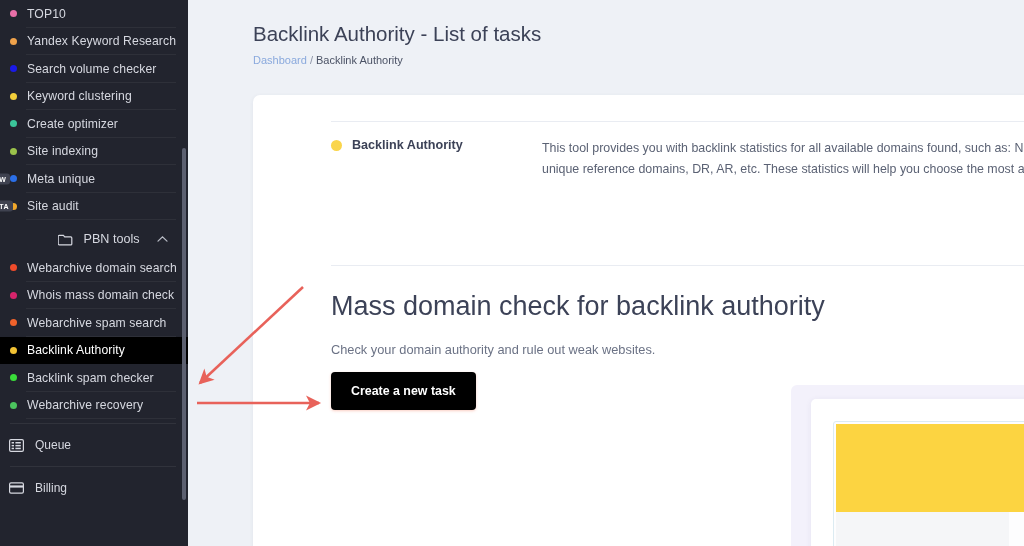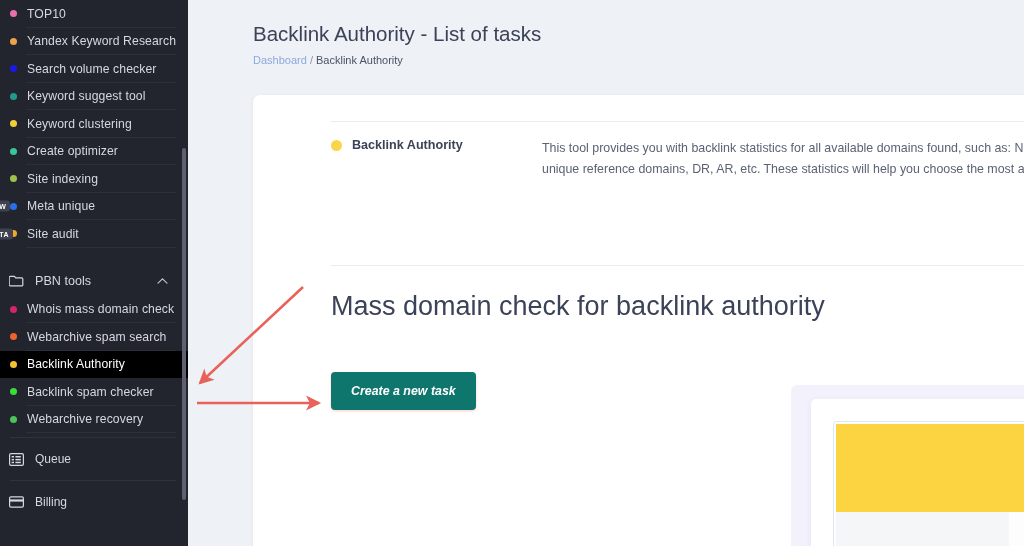--- a/index.html
+++ b/index.html
@@ -47,21 +47,22 @@
     font-size:7px; font-weight:bold; color:#ffffff;
     background:#3f4250; border-radius:3px;
     padding:2px 4px 2px 5px; letter-spacing:.3px;
     line-height:1;
   }
 
   
   .group-head {
     height:30px; display:flex; align-items:center;
     padding-left:9px; cursor:pointer; position:relative;
-    margin-top:18px;
+    margin-top:4px;
+    justify-content:center;
   }
   .group-head .ico { width:17px; margin-right:9px; display:flex; align-items:center; }
   .group-head .gl { color:#d6d8e0; font-size:12.6px; }
   .chev {
     position:absolute; right:20px; top:50%; transform:translateY(-50%);
     color:#b9bcc6; font-size:11px; line-height:1;
   }
 
   .big-item {
     height:34px; display:flex; align-items:center;
@@ -189,25 +190,20 @@
         <span class="sep"></span>
       </div>
       <div class="nav-item">
         <span class="dot" style="background: rgb(240, 162, 75);"></span>
         <span class="nav-label">Yandex Keyword Research</span>
         <span class="sep"></span>
       </div>
       <div class="nav-item">
         <span class="dot" style="background: rgb(26, 26, 232);"></span>
         <span class="nav-label">Search volume checker</span>
-        <span class="sep"></span>
-      </div>
-      <div class="nav-item">
-        <span class="dot" style="background: rgb(30, 158, 138);"></span>
-        <span class="nav-label">Keyword suggest tool</span>
         <span class="sep"></span>
       </div>
       <div class="nav-item">
         <span class="dot" style="background: rgb(242, 206, 58);"></span>
         <span class="nav-label">Keyword clustering</span>
         <span class="sep"></span>
       </div>
       <div class="nav-item">
         <span class="dot" style="background: rgb(59, 197, 154);"></span>
         <span class="nav-label">Create optimizer</span>
@@ -245,20 +241,25 @@
       </span>
       <span class="gl">PBN tools</span>
       <span class="chev">
         <svg width="11" height="7" viewBox="0 0 11 7">
           <path d="M1 5.6L5.5 1.4 10 5.6" fill="none" stroke="#b9bcc6" stroke-width="1.25" stroke-linecap="round"></path>
         </svg>
       </span>
     </div>
     <div id="group-items">
         <div class="nav-item">
+          <span class="dot" style="background: rgb(239, 75, 43);"></span>
+          <span class="nav-label">Webarchive domain search</span>
+          <span class="sep"></span>
+        </div>
+        <div class="nav-item">
           <span class="dot" style="background: rgb(214, 36, 107);"></span>
           <span class="nav-label">Whois mass domain check</span>
           <span class="sep"></span>
         </div>
         <div class="nav-item">
           <span class="dot" style="background: rgb(240, 98, 43);"></span>
           <span class="nav-label">Webarchive spam search</span>
           <span class="sep"></span>
         </div>
         <div class="nav-item active">
@@ -326,21 +327,22 @@
 
     <div class="info-row">
       <span class="info-dot" style="background: rgb(250, 213, 75);"></span>
       <span class="info-name">Backlink Authority</span>
       <span class="info-desc">This tool provides you with backlink statistics for all available domains found, such as: Number of backlinks, unique reference domains, DR, AR, etc. These statistics will help you choose the most authoritative websites.</span>
     </div>
 
     <div id="sect-divider"></div>
 
     <div id="sect-title">Mass domain check for backlink authority</div>
-    <button id="cta" style="background: #0f766e; font-style: italic;">Create a new task</button>
+    <div id="sect-sub">Check your domain authority and rule out weak websites.</div>
+    <button id="cta" style="background: #000000;">Create a new task</button>
 
     <div id="illus">
       <div id="il-shadow"></div>
       <div id="il-white"></div>
       <div id="il-inner"></div>
       <div id="il-yellow"></div>
       <div id="il-grey"></div>
     </div>
 
   </div>

